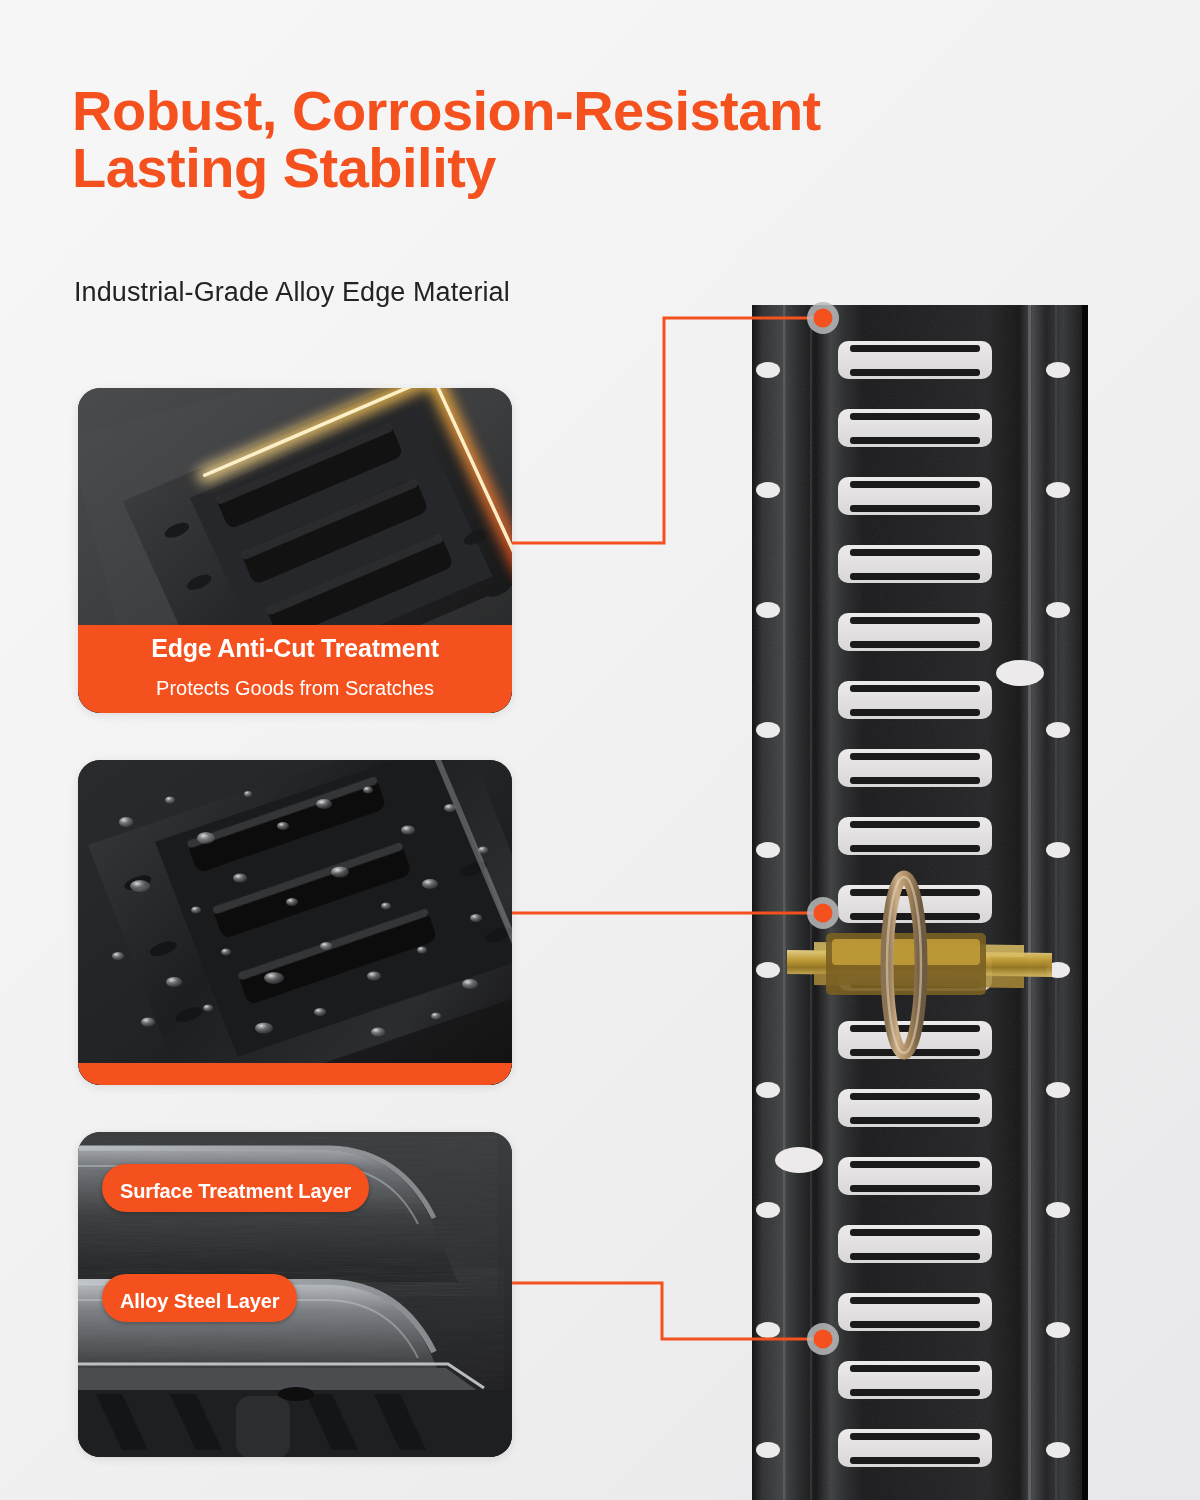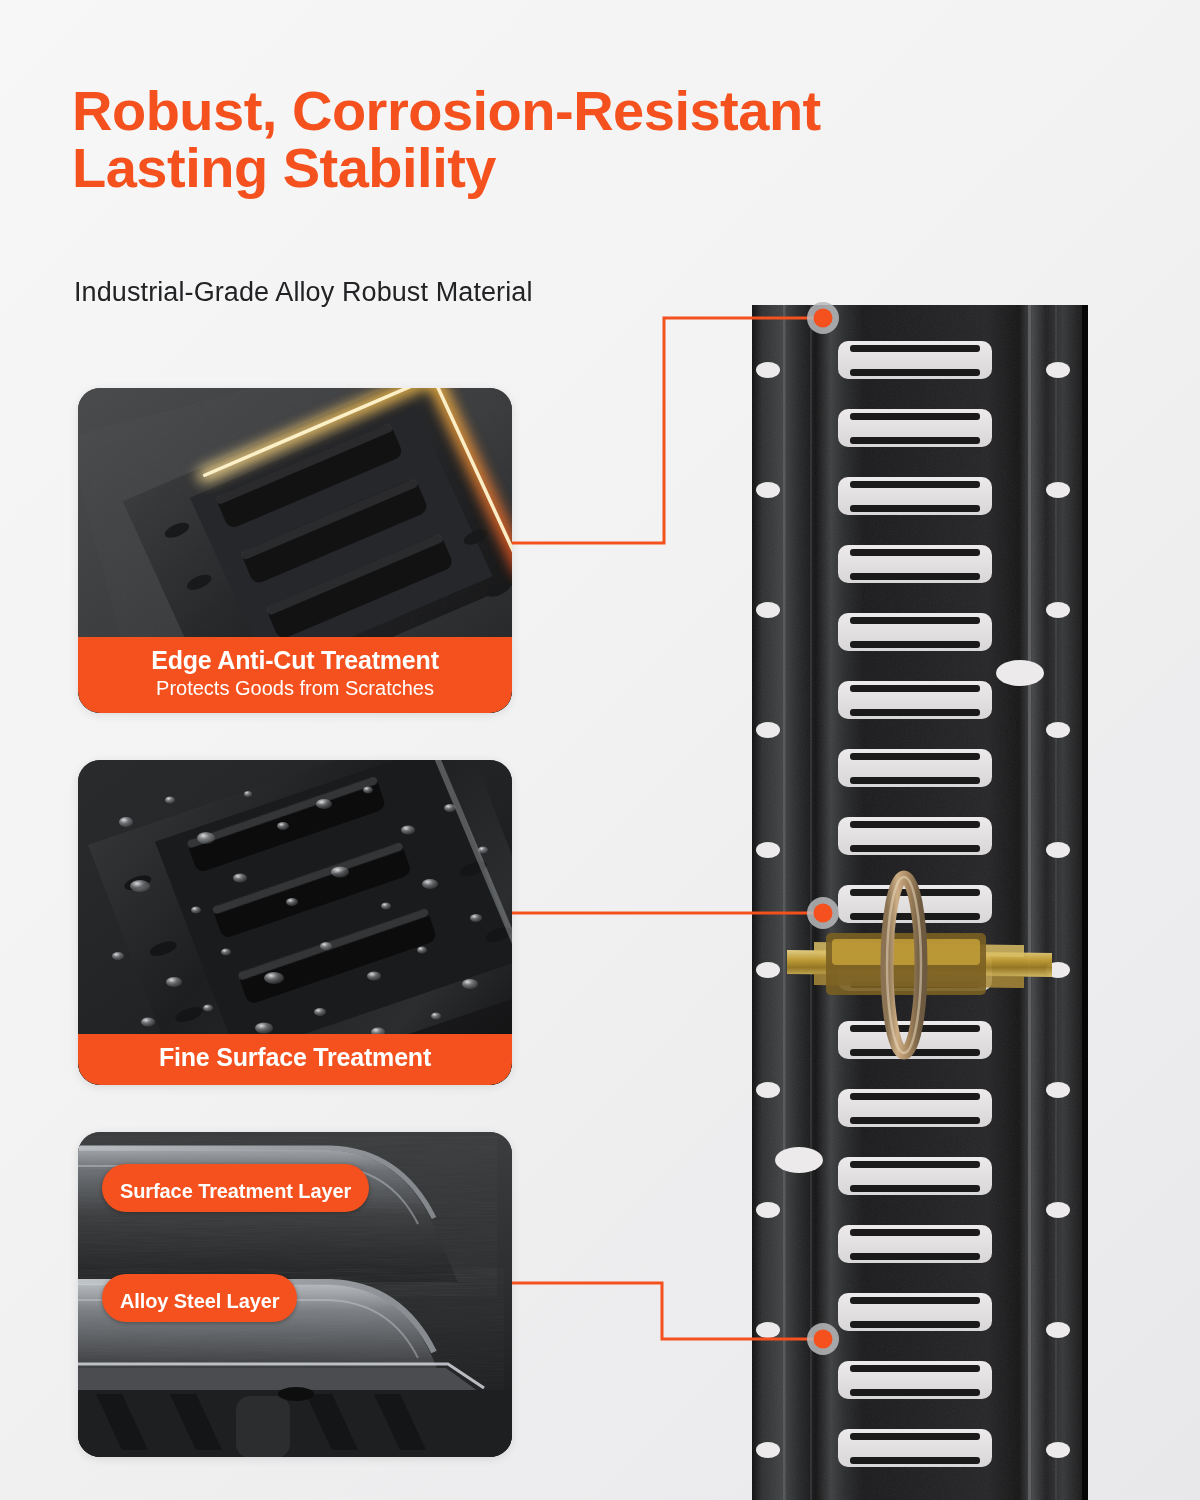--- a/index.html
+++ b/index.html
@@ -75,21 +75,21 @@
   .caption .title {
     font-size: 25px;
     font-weight: 700;
     letter-spacing: -0.2px;
     line-height: 1.16;
   }
   .caption .sub {
     font-size: 20px;
     font-weight: 400;
     line-height: 1.2;
-    margin-top: 1px;
+    margin-top: 13px;
   }
 
   
   .pill {
     position: absolute;
     background: #F4511E;
     color: #fff;
     font-size: 20px;
     font-weight: 700;
     border-radius: 999px;
@@ -119,21 +119,21 @@
     overflow: hidden;
   }
 </style>
 </head>
 <body>
 
 <div id="page">
 
   <div class="headline">Robust, Corrosion-Resistant
 Lasting Stability</div>
-  <div class="subhead">Industrial-Grade Alloy Robust Material</div>
+  <div class="subhead">Industrial-Grade Alloy Edge Material</div>
 
   <div id="hero" aria-label="E-Track Rail">
     <svg class="artsvg" viewBox="0 0 336 1195" preserveAspectRatio="none">
       <defs>
         <linearGradient id="railBody" x1="0" y1="0" x2="1" y2="0">
           <stop offset="0" stop-color="#0e0e0f"></stop>
           <stop offset="0.03" stop-color="#2e2f31"></stop>
           <stop offset="0.09" stop-color="#414244"></stop>
           <stop offset="0.14" stop-color="#27282a"></stop>
           <stop offset="0.19" stop-color="#131314"></stop>
@@ -427,21 +427,20 @@
           <ellipse cx="70" cy="262" rx="7" ry="4.5" fill="url(#drop)"></ellipse>
           <ellipse cx="130" cy="248" rx="5" ry="3.5" fill="url(#drop)"></ellipse>
           <ellipse cx="186" cy="268" rx="9" ry="5.5" fill="url(#drop)"></ellipse>
           <ellipse cx="242" cy="252" rx="6" ry="4" fill="url(#drop)"></ellipse>
           <ellipse cx="300" cy="272" rx="7" ry="4.5" fill="url(#drop)"></ellipse>
           <ellipse cx="358" cy="256" rx="5" ry="3.5" fill="url(#drop)"></ellipse>
         </g>
       </svg>
     </div>
     <div class="caption">
-      <div class="title">Fine Surface Treatment</div>
     </div>
   </div>
 
   <div class="card" id="card3" style="top:1132px;height:325px;">
     <div class="card-photo">
       <svg class="artsvg" viewBox="0 0 434 325" preserveAspectRatio="none">
         <defs>
           <linearGradient id="c3bg" x1="0" y1="0" x2="0" y2="1">
             <stop offset="0" stop-color="#3c3d3f"></stop>
             <stop offset="0.55" stop-color="#2a2b2d"></stop>

